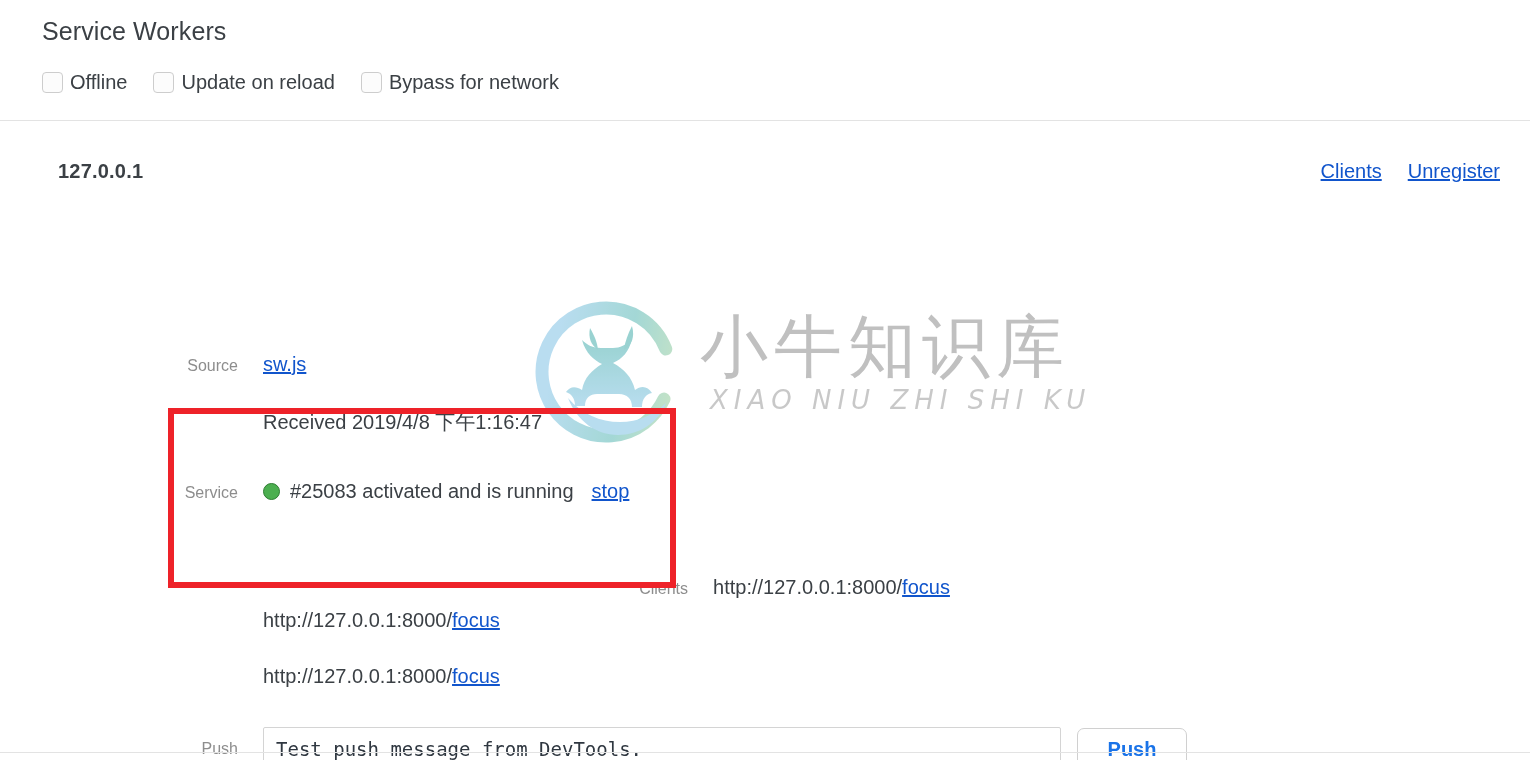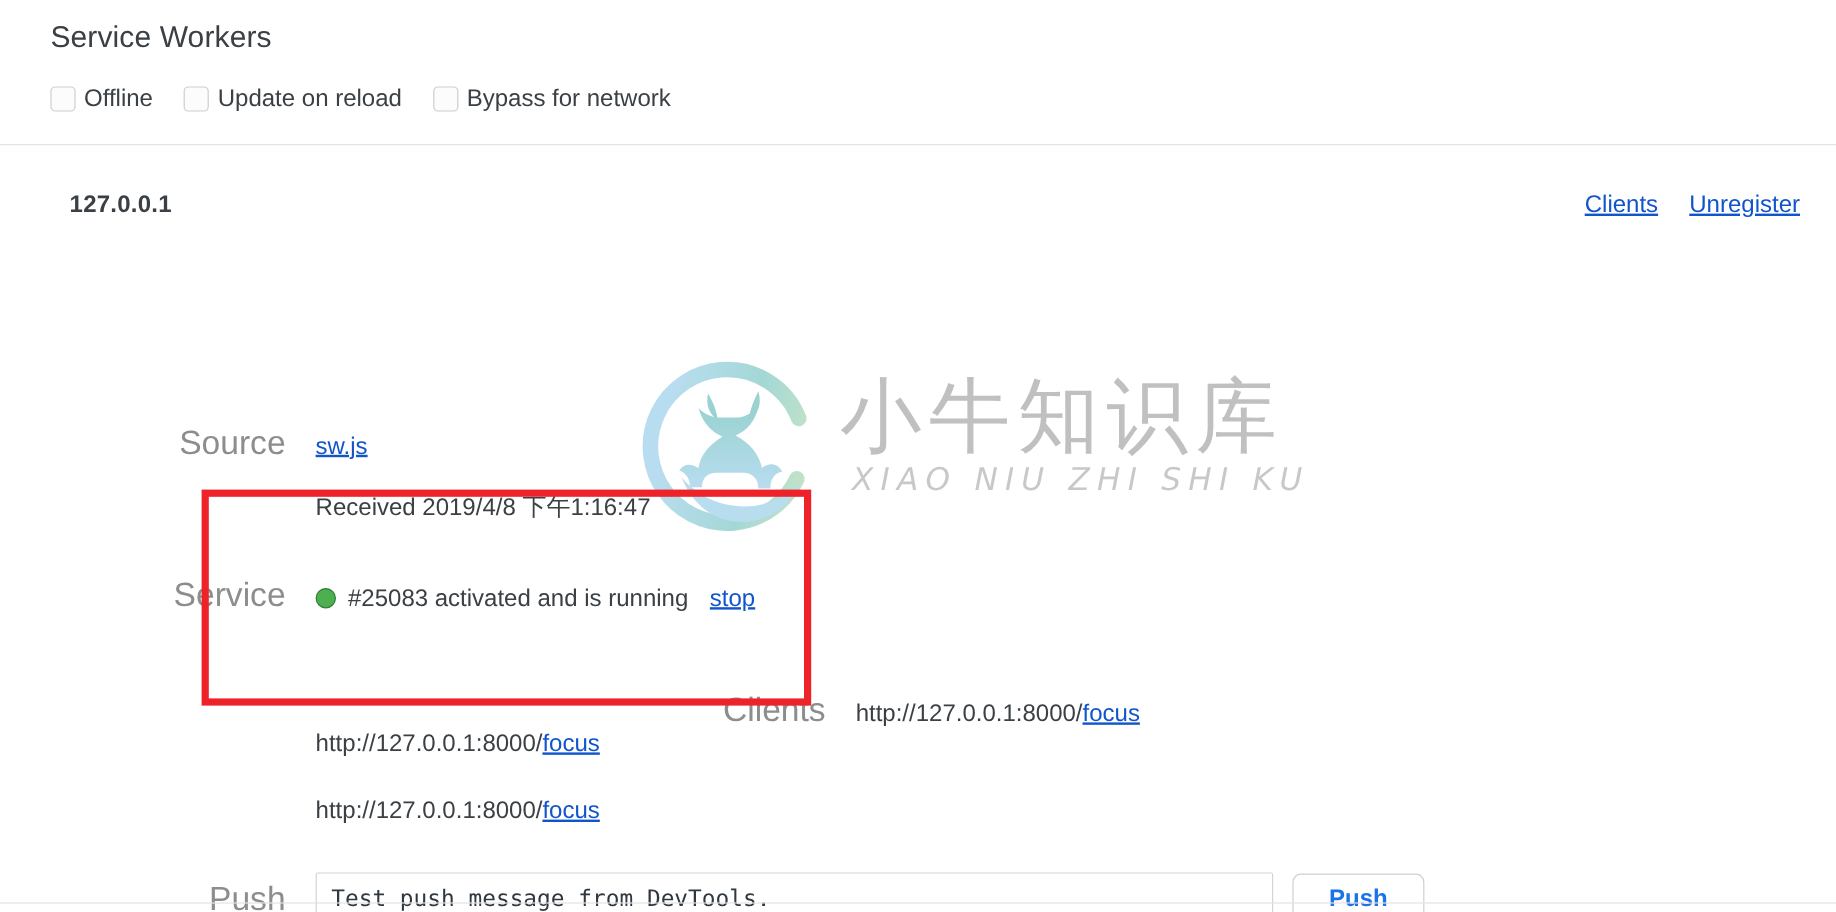--- a/index.html
+++ b/index.html
@@ -110,21 +110,21 @@
     position: absolute;
     left: 0;
     display: flex;
     align-items: baseline;
     width: 1400px;
   }
   .row-label {
     width: 263px;
     text-align: right;
     color: #8d8d8d;
-    font-size: 28px;
+    font-size: 16px;
     flex: none;
     padding-right: 25px;
     box-sizing: border-box;
   }
   .row-value {
     font-size: 20px;
     color: #3b4045;
     display: flex;
     align-items: baseline;
     gap: 0;

